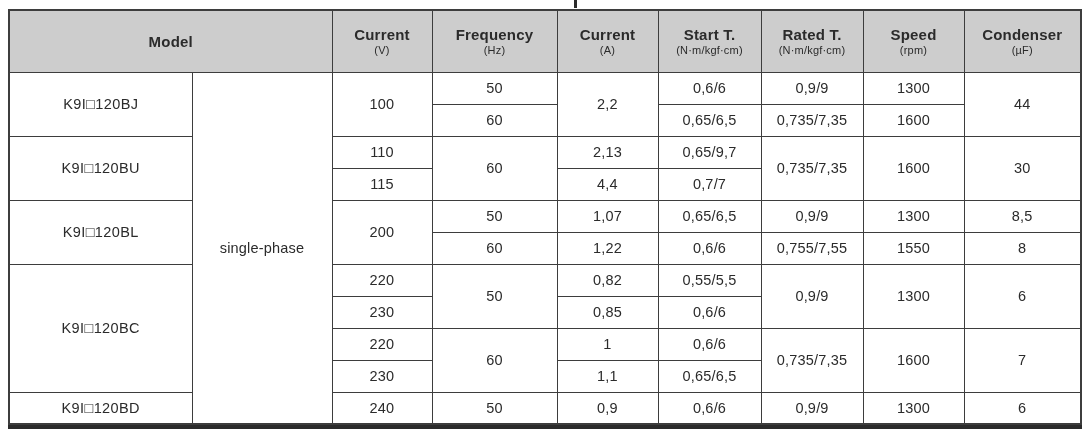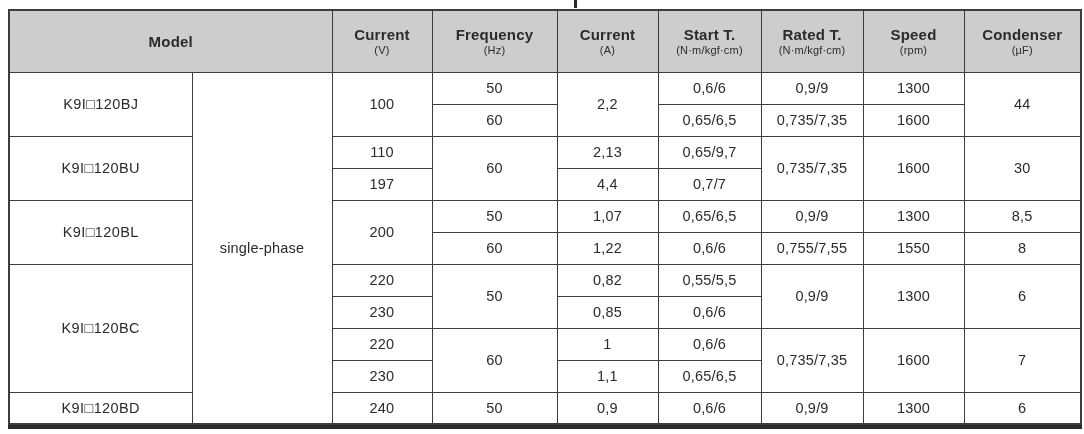--- a/index.html
+++ b/index.html
@@ -128,21 +128,21 @@
             <td rowspan="2" class="model">K9I□120BU</td>
             <td>110</td>
             <td rowspan="2">60</td>
             <td>2,13</td>
             <td>0,65/9,7</td>
             <td rowspan="2">0,735/7,35</td>
             <td rowspan="2">1600</td>
             <td rowspan="2">30</td>
           </tr>
           <tr>
-            <td>197</td>
+            <td>115</td>
             <td>4,4</td>
             <td>0,7/7</td>
           </tr>
           <tr>
             <td rowspan="2" class="model">K9I□120BL</td>
             <td rowspan="2">200</td>
             <td>50</td>
             <td>1,07</td>
             <td>0,65/6,5</td>
             <td>0,9/9</td>

